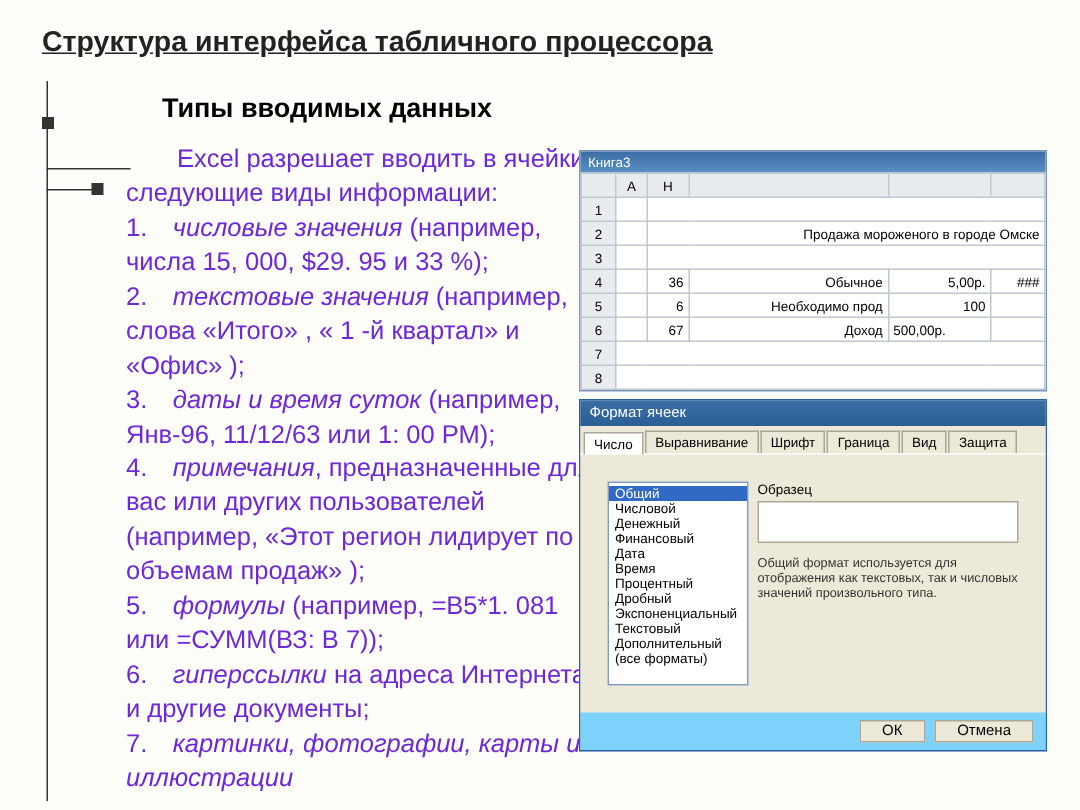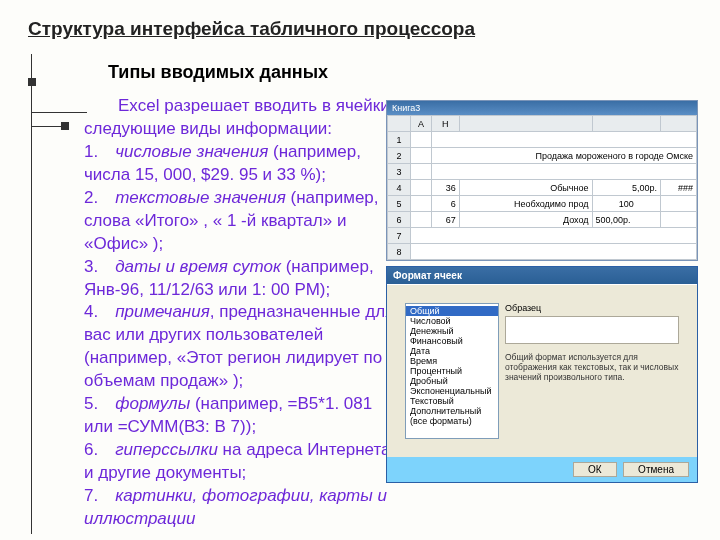--- a/index.html
+++ b/index.html
@@ -15,21 +15,21 @@
   .d3{position:absolute;left:31px;top:126px;width:34px;height:1px;background:#333}
   .d3::after{content:"";position:absolute;right:-4px;top:-4px;width:8px;height:8px;background:#333}
   .shot{position:absolute;right:22px;top:100px;width:312px}
   .wb{background:#fff;border:1px solid #7a94b8;font-size:9px}
   .wb-title{background:linear-gradient(#3a6ea5,#5a8ec5);color:#fff;padding:2px 5px;font-size:9px}
   .grid{border-collapse:collapse;font-size:9px;width:100%}
   .grid td,.grid th{border:1px solid #c0c8d0;padding:1px 3px;background:#fff;height:13px;font-weight:normal;text-align:right}
   .grid th{background:#e8ecee;text-align:center}
   .grid .rh{background:#e8ecee;text-align:center;width:16px}
   .dlg{margin-top:5px;border:1px solid #2a5fa5;background:#ece9d8;font-size:9px}
-  .dlg-t{background:linear-gradient(#3a6ea5,#2a5f95);color:#fff;padding:3px 6px;font-size:10px;font-weight:bold}
+  .dlg-t{background:linear-gradient(#3a6ea5,#2a5f95);color:#fff;padding:3px 6px;font-size:10px;font-weight:normal}
   .tabs{display:flex;background:#ece9d8;padding:3px 2px 0;font-size:9px;gap:1px}
   .tab{padding:2px 6px;border:1px solid #aca899;background:#ece9d8;border-bottom:none;white-space:nowrap}
   .tab.act{background:#fff;position:relative;top:1px}
   .dlg-b{display:flex;padding:18px;gap:6px;background:#ece9d8;border-top:1px solid #fff}
   .lst{background:#fff;border:1px solid #7f9db9;width:92px;height:130px;padding:2px 0;font-size:9px;overflow:hidden}
   .lst div{padding:0 4px;white-space:nowrap}
   .lst .sel{background:#316ac5;color:#fff}
   .rp{flex:1;font-size:9px}
   .samp{border:1px solid #aca899;background:#fff;height:22px;margin:3px 0 6px;padding:2px 4px;color:#666}
   .desc{font-size:8.5px;color:#333;padding:2px 0;line-height:1.2}
@@ -92,21 +92,21 @@
               <td>36</td>
               <td>Обычное</td>
               <td style="text-align:right">5,00р.</td>
               <td>###</td>
             </tr>
         <tr>
               <td class="rh">5</td>
               <td></td>
               <td>6</td>
               <td>Необходимо прод</td>
-              <td style="text-align:center">100</td>
+              <td style="text-align:right">100</td>
               <td></td>
             </tr>
         <tr>
               <td class="rh">6</td>
               <td></td>
               <td>67</td>
               <td>Доход</td>
               <td style="text-align:left">500,00р.</td>
               <td></td>
             </tr>
@@ -117,20 +117,28 @@
         <tr>
               <td class="rh">8</td>
               <td colspan="5"></td>
             </tr>
       </tbody>
         </table>
     </div>
 
     <div class="dlg">
       <div class="dlg-t">Формат ячеек</div>
+      <div class="tabs">
+        <div class="tab act">Число</div>
+        <div class="tab">Выравнивание</div>
+        <div class="tab">Шрифт</div>
+        <div class="tab">Граница</div>
+        <div class="tab">Вид</div>
+        <div class="tab">Защита</div>
+      </div>
       <div class="dlg-b">
         <div class="lst">
           <div class="sel">Общий</div>
           <div>Числовой</div>
           <div>Денежный</div>
           <div>Финансовый</div>
           <div>Дата</div>
           <div>Время</div>
           <div>Процентный</div>
           <div>Дробный</div>

